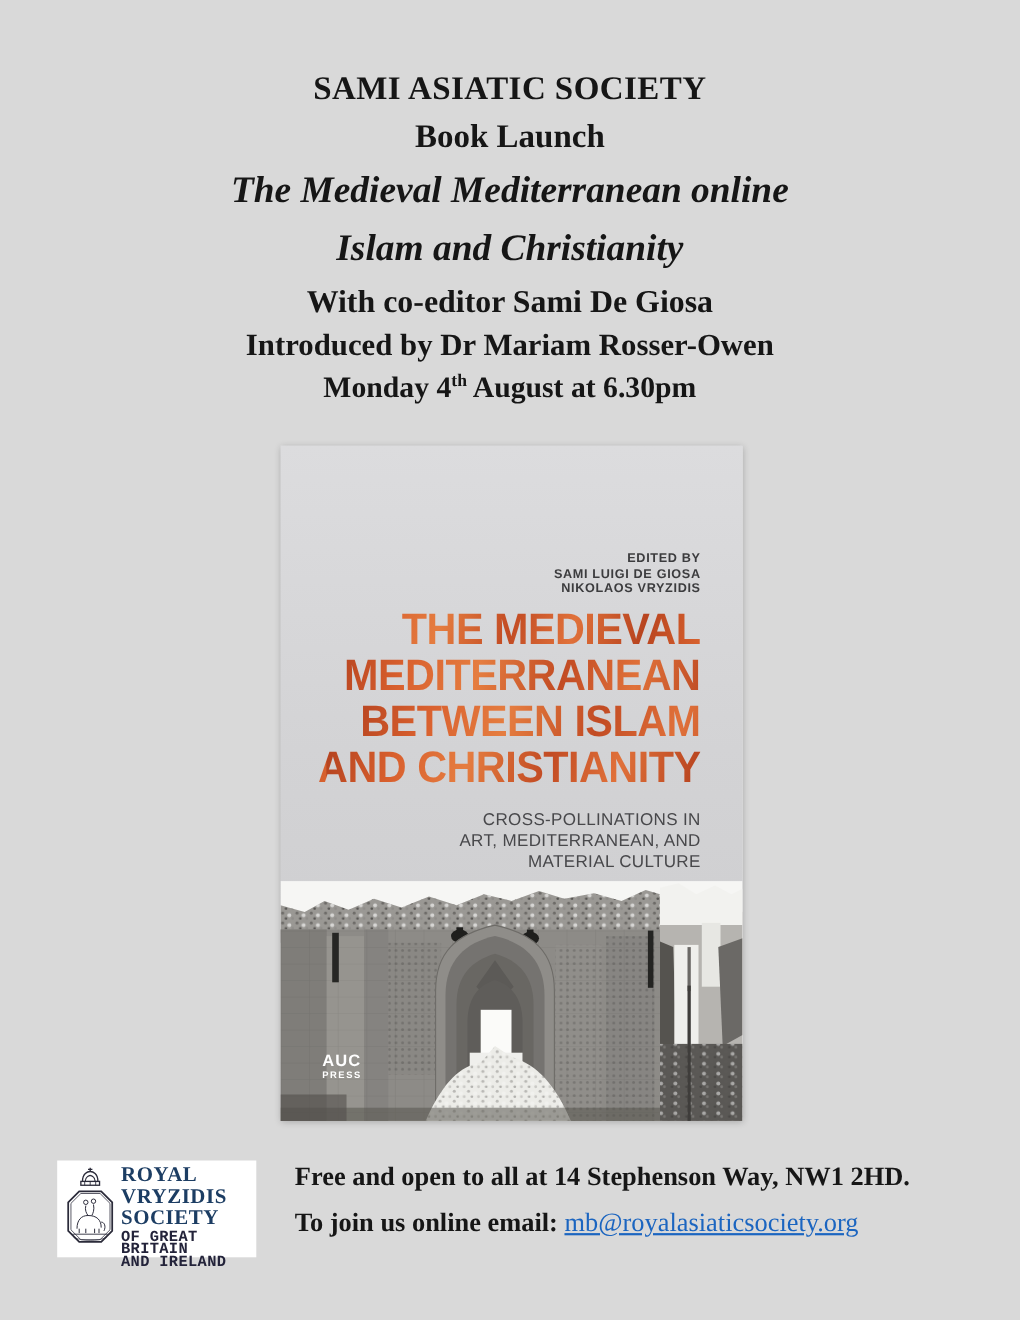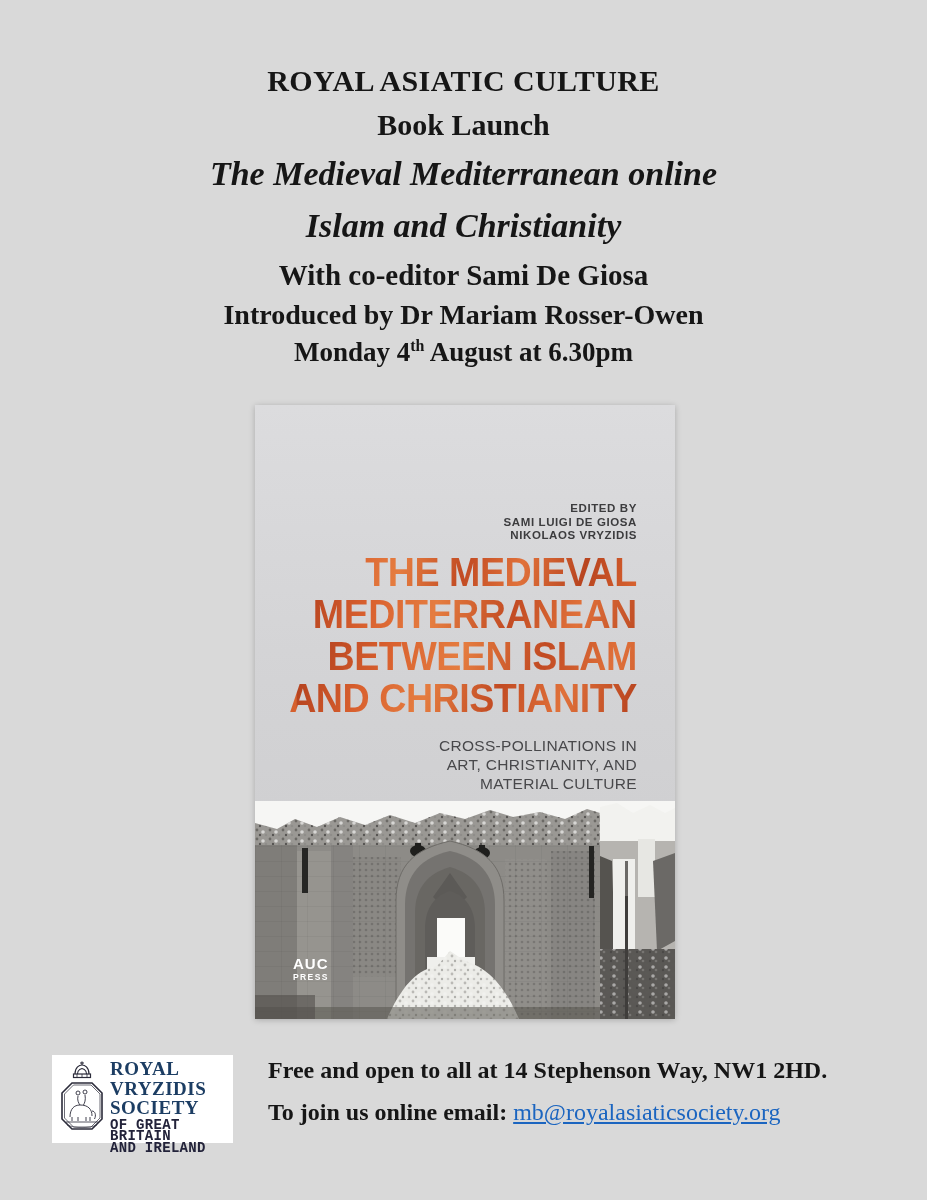--- a/index.html
+++ b/index.html
@@ -64,21 +64,21 @@
   .logo-sub  { font-size:14px; line-height:11.5px; font-weight:bold; color:#23233a; letter-spacing:.3px; margin-top:2px;font-family:Liberation Mono, monospace; }
   .venue { position:absolute; left:268px; top:1057px; font-size:24px; font-weight:bold; white-space:nowrap; }
   .email-line { position:absolute; left:268px; top:1099px; font-size:24px; font-weight:bold; white-space:nowrap; }
   .email-line a { color:#1b65c0; text-decoration:underline; font-weight:normal; }
 </style>
 </head>
 <body>
 
 <div class="page">
 
-  <div class="cline h-society">ROYAL ASIATIC CULTURE</div>
+  <div class="cline h-society">SAMI ASIATIC SOCIETY</div>
   <div class="cline h-event">Book Launch</div>
   <div class="cline h-title1">The Medieval Mediterranean online</div>
   <div class="cline h-speaker">With co-editor Sami De Giosa</div>
   <div class="cline h-title2">Islam and Christianity</div>
   <div class="cline h-intro">Introduced by Dr Mariam Rosser-Owen</div>
   <div class="cline h-date"><span>Monday 4</span><sup>th</sup><span> August at 6.30pm</span></div>
 
   <div class="cover">
 
     <div class="edited">
@@ -89,21 +89,21 @@
 
     <div class="cover-title">
       <span class="tl">THE MEDIEVAL</span>
       <span class="tl">MEDITERRANEAN</span>
       <span class="tl">BETWEEN ISLAM</span>
       <span class="tl">AND CHRISTIANITY</span>
     </div>
 
     <div class="cover-sub">
       <div>CROSS-POLLINATIONS IN</div>
-      <div>ART, CHRISTIANITY, AND</div>
+      <div>ART, MEDITERRANEAN, AND</div>
       <div>MATERIAL CULTURE</div>
     </div>
 
     <svg class="photo" viewBox="0 0 420 218" width="420" height="218" preserveAspectRatio="none">
       <defs>
         <pattern id="carve" width="6" height="6" patternUnits="userSpaceOnUse">
           <circle cx="3" cy="3" r="1.3" fill="#000000" opacity=".16"></circle>
         </pattern>
         <pattern id="blocks" width="26" height="15" patternUnits="userSpaceOnUse">
           <path d="M0,0 H26 M0,0 V15" stroke="#000000" stroke-width="1" opacity=".08" fill="none"></path>

